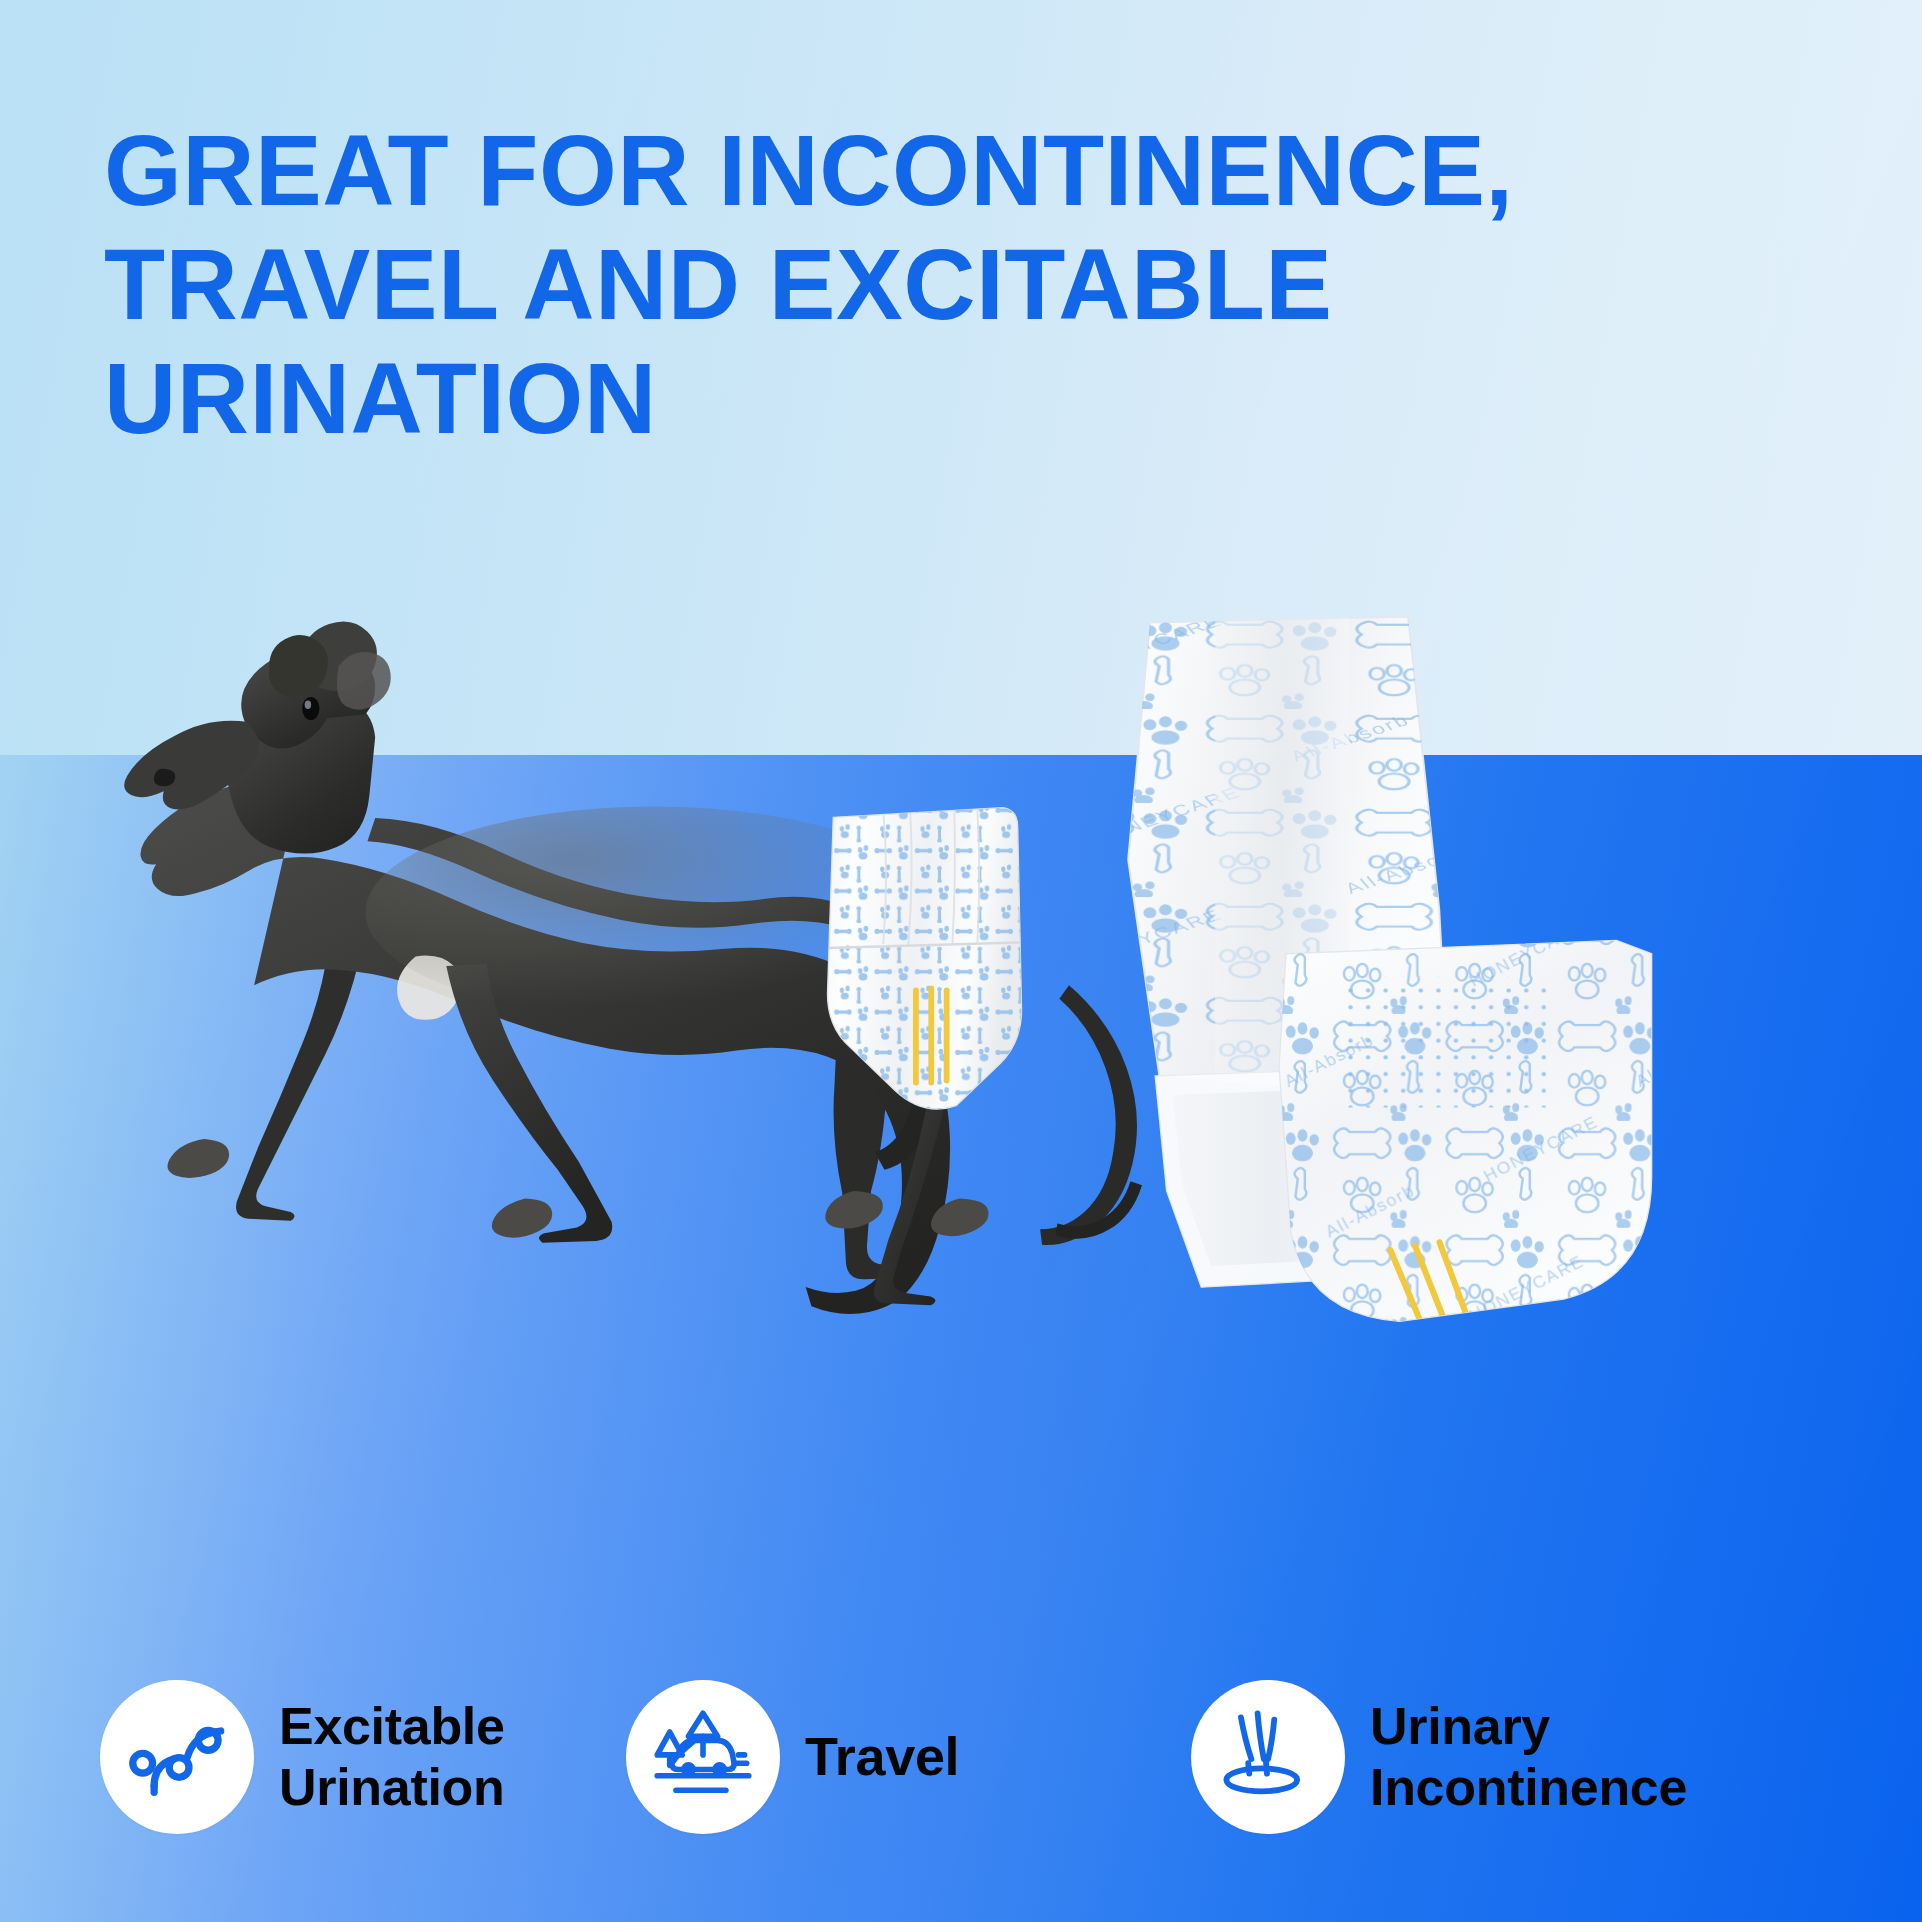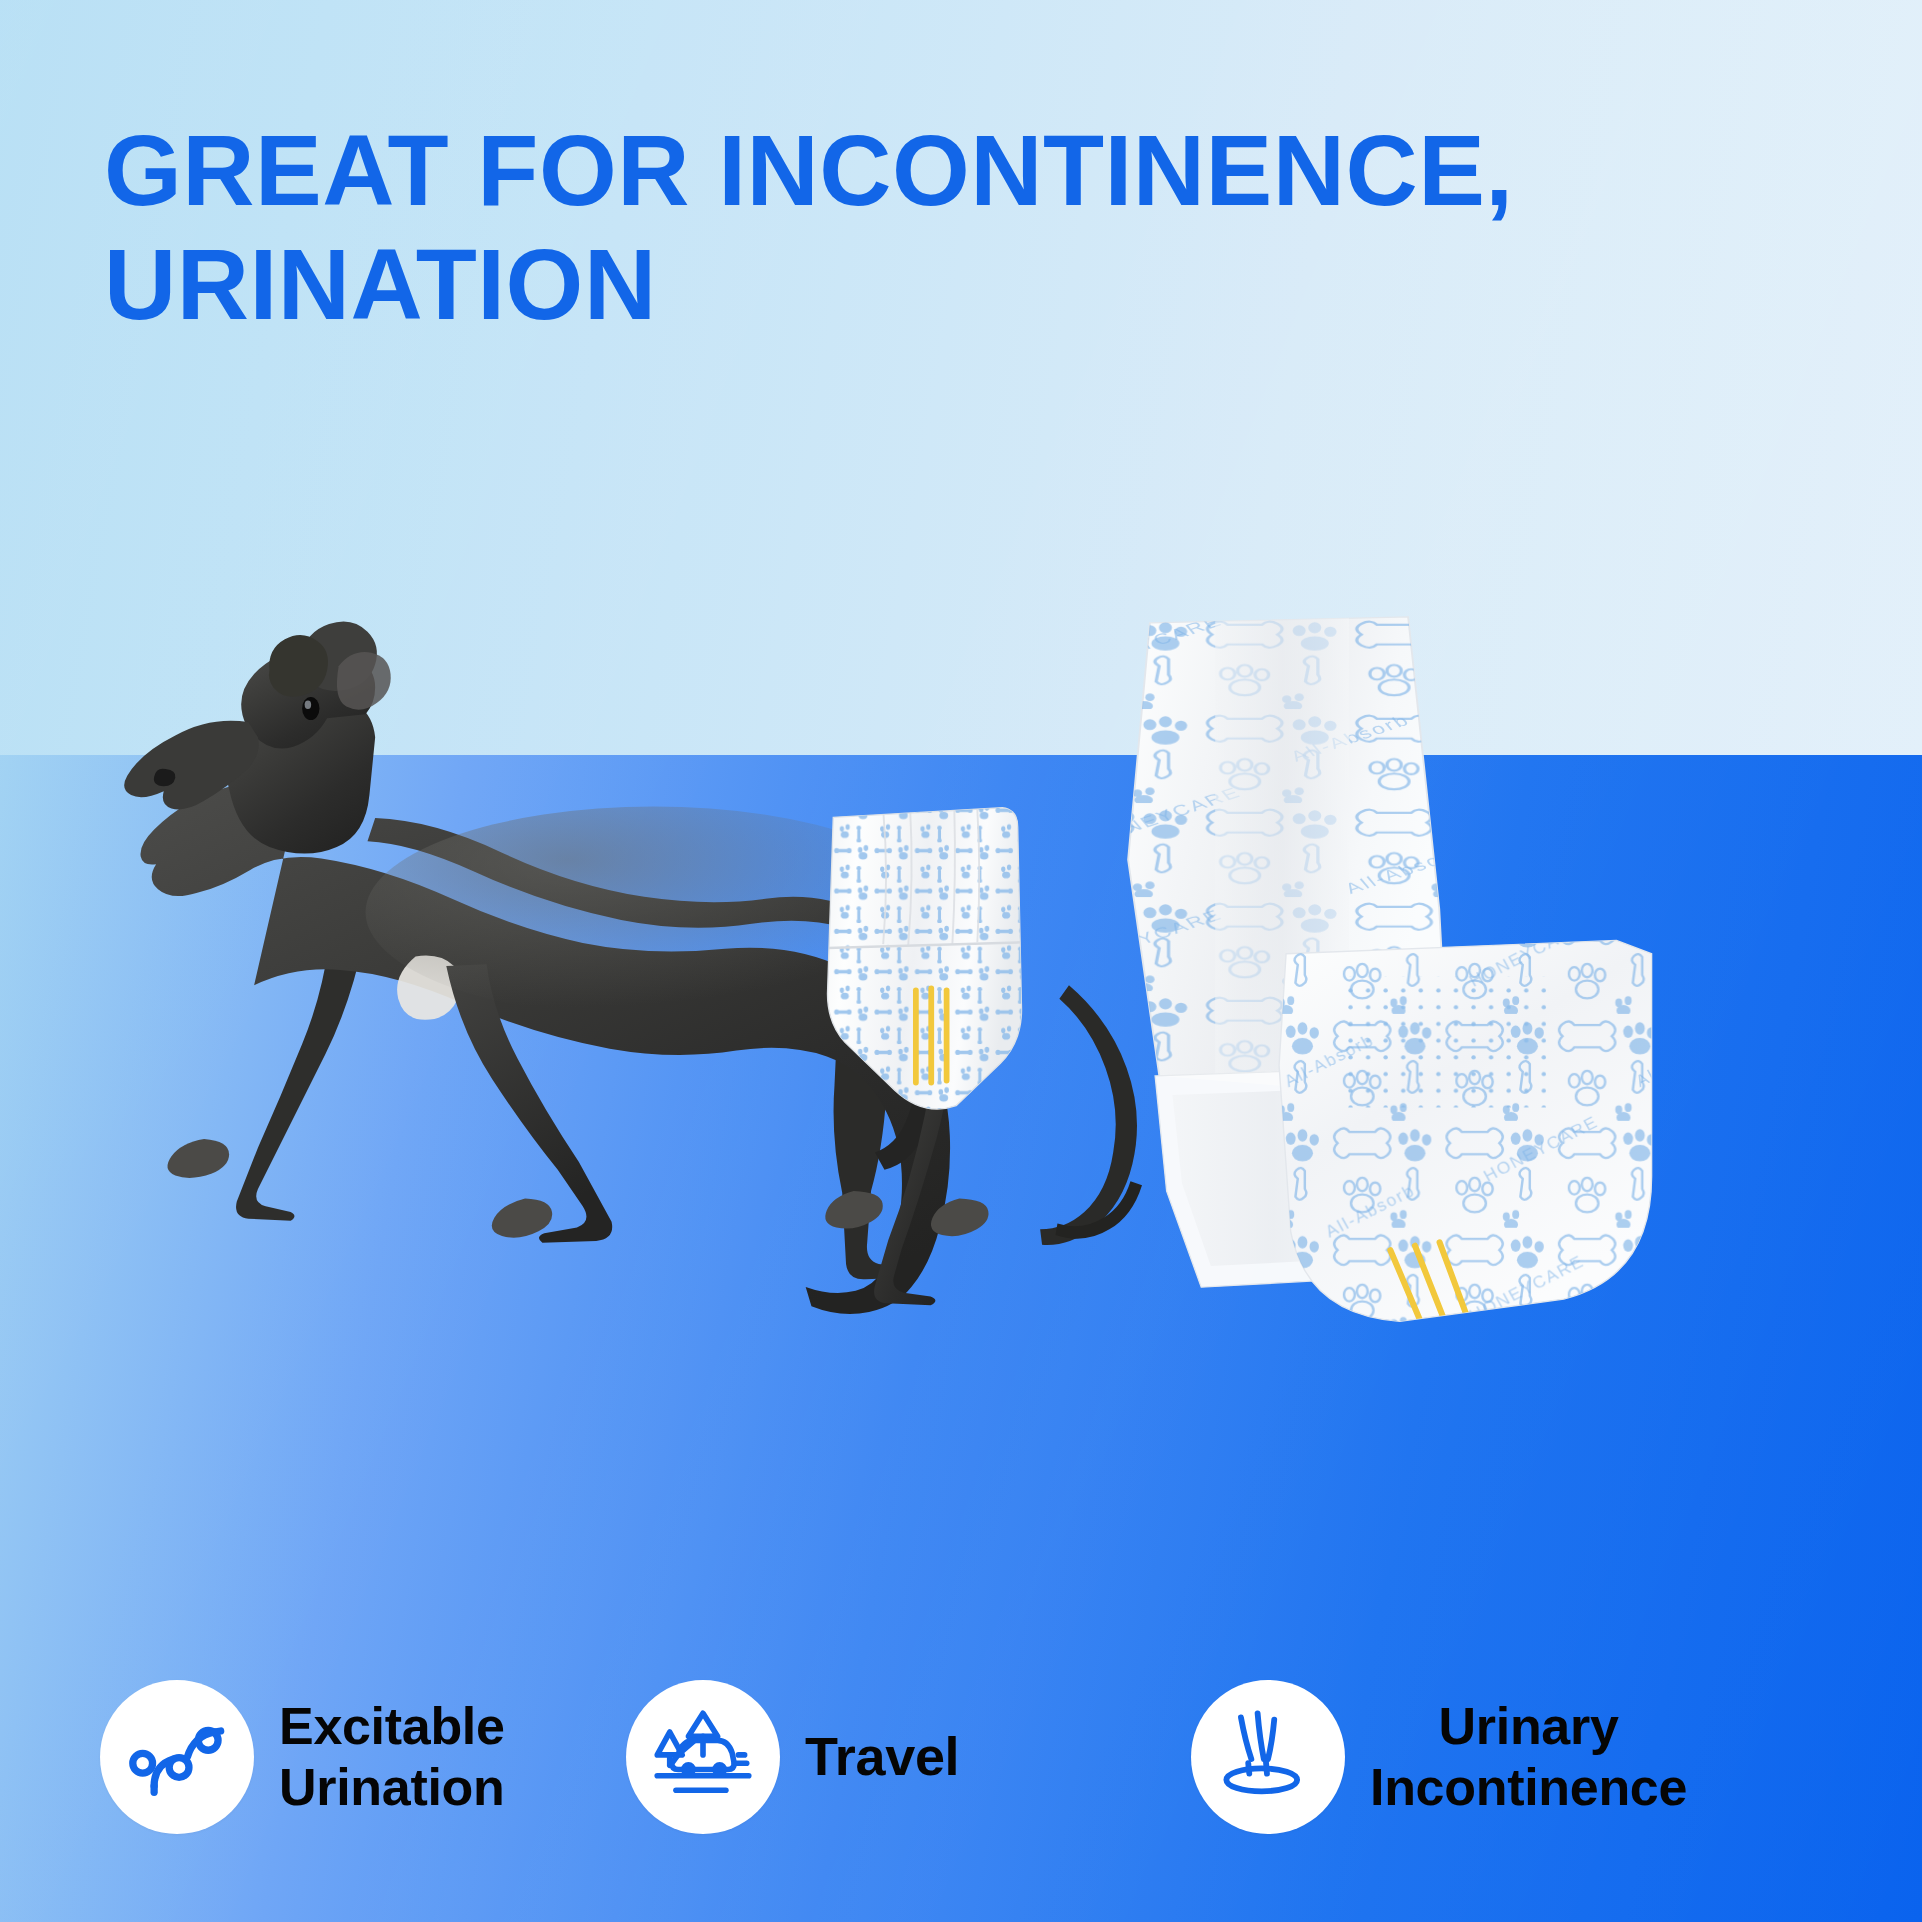--- a/index.html
+++ b/index.html
@@ -71,21 +71,21 @@
     position:absolute;
     left:0; top:1672px;
     width:1834px; height:192px;
   }
   .feature {
     position:absolute;
     display:flex; align-items:center; gap:25px;
   }
   .f1 { left:100px; top:7.7px; }
   .f2 { left:626px; top:7.7px; }
-  .f3 { left:1191px; top:7.7px;text-align:center; }
+  .f3 { left:1191px; top:7.7px; }
 
   .f-badge {
     width:154px; height:154px;
     border-radius:50%;
     background:#ffffff;
     flex:0 0 154px;
     display:flex; align-items:center; justify-content:center;
     box-shadow:0 1px 2.9px rgba(0,0,0,0.04);
   }
   .f-badge svg { width:104px; height:104px; display:block; }
@@ -105,20 +105,21 @@
 <body>
 
 <div class="canvas">
 
   <div class="bg-top"></div>
   <div class="bg-bottom"></div>
   <div class="bg-sheen"></div>
 
   <div class="headline">
     <span class="hl-line">GREAT FOR INCONTINENCE,</span>
+    <span class="hl-line">TRAVEL AND EXCITABLE</span>
     <span class="hl-line">URINATION</span>
   </div>
 
   <div class="product-wrap">
     <svg class="prodsvg" viewBox="0 0 730 830" xmlns="http://www.w3.org/2000/svg" aria-hidden="true">
       <defs>
         <linearGradient id="fab" x1="0" y1="0" x2="1" y2="0.3">
           <stop offset="0%" stop-color="#fdfefe"></stop>
           <stop offset="30%" stop-color="#f3f5f7"></stop>
           <stop offset="55%" stop-color="#eceef1"></stop>

